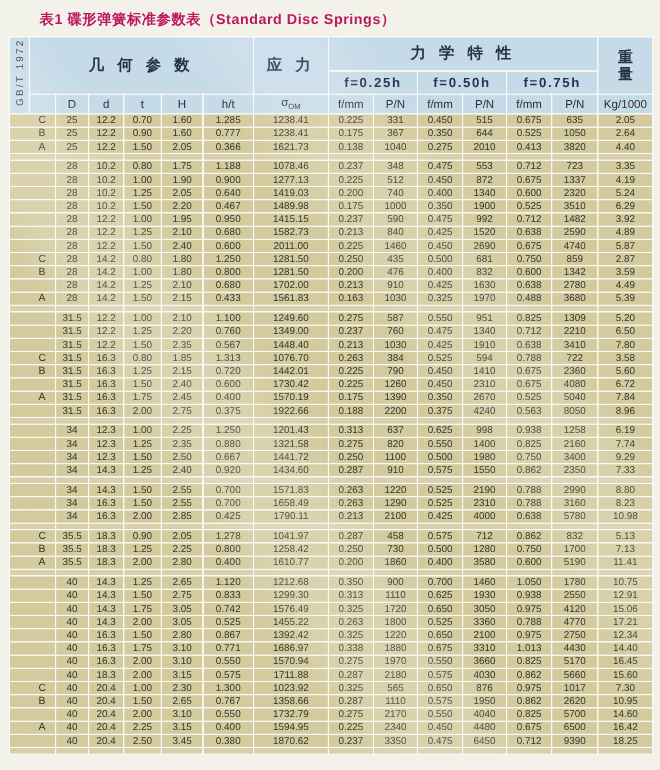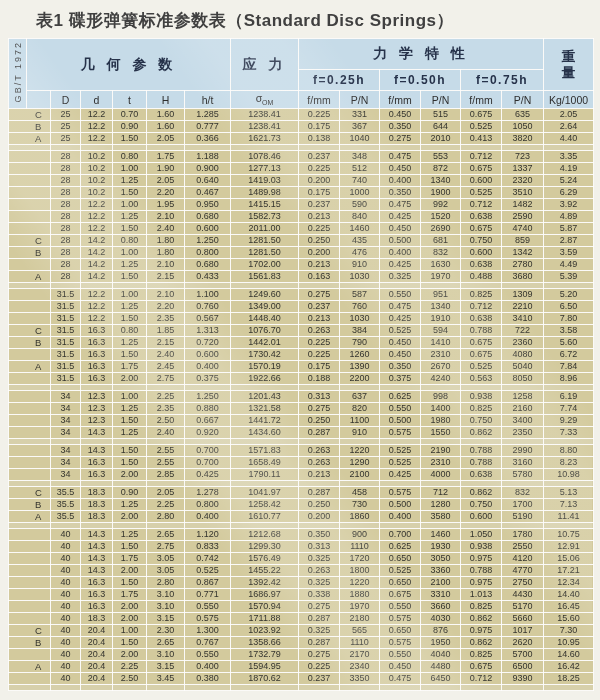--- a/index.html
+++ b/index.html
@@ -3,21 +3,21 @@
 <meta charset="utf-8">
 <style>
   html,body{margin:0;padding:0;}
   body{
     width:600px;height:700px;overflow:hidden;
     background:#f2f1ea;
     font-family:"Liberation Sans","DejaVu Sans",sans-serif;
   }
   .title{
     padding:9px 0 6px 36px;
-    font-size:17px;font-weight:bold;color:#404040;
+    font-size:13px;font-weight:bold;color:#be185d;
     letter-spacing:0.5px;white-space:nowrap;
   }
   .table-wrap{position:relative;margin:0 8px;}
   table{width:584px;table-layout:fixed;border-collapse:collapse;}
   th,td{
     border:1px solid rgba(255,255,255,0.65);
     overflow:hidden;white-space:nowrap;padding:0;
   }
   thead th{background:#c6dbe8;color:#26324a;}
   .h-cn{font-size:14px;font-weight:bold;letter-spacing:4px;}

